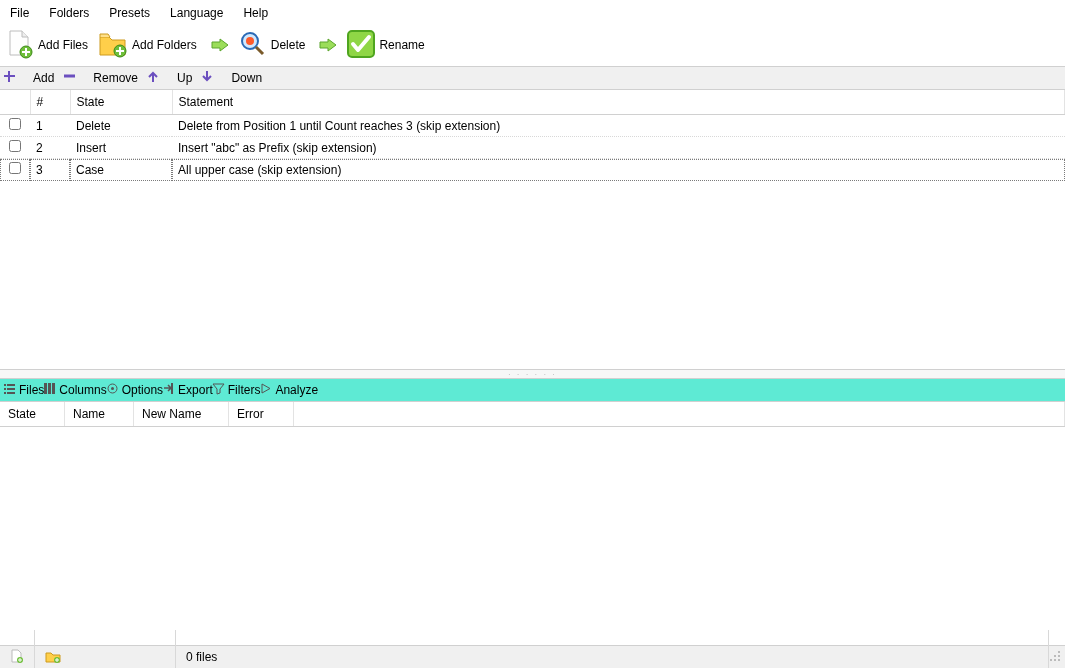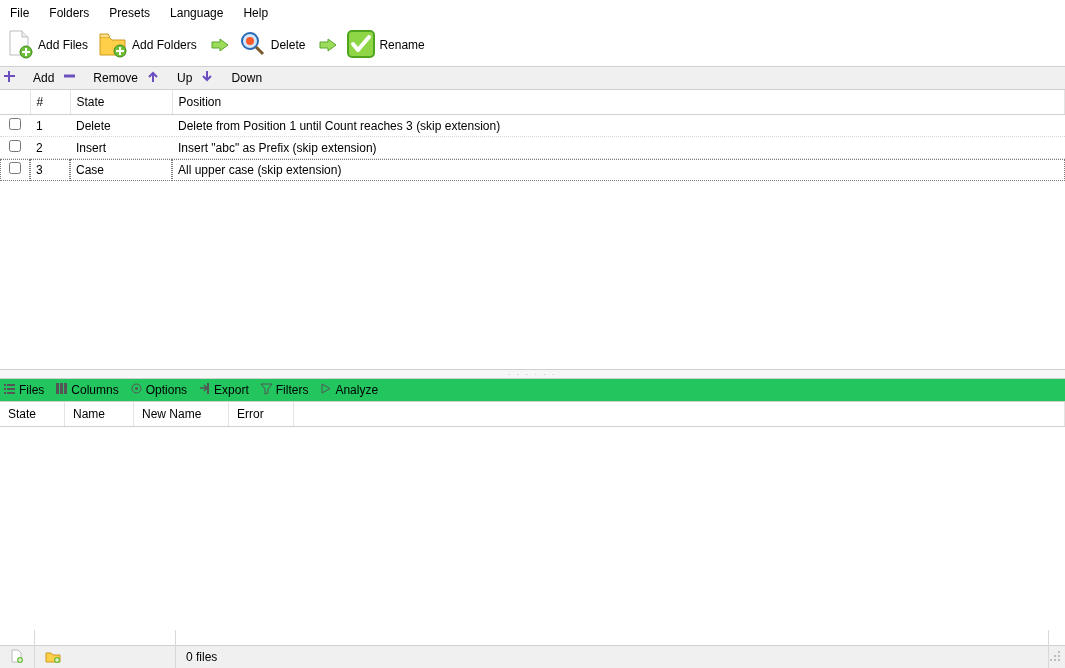--- a/index.html
+++ b/index.html
@@ -103,23 +103,22 @@
     display:flex; align-items:center; justify-content:center;
     cursor: row-resize;
   }
   .splitter .dots { letter-spacing:2px; color:#bbb; font-size:8px; }
   
   .files-bar {
     display: flex;
     align-items: center;
     height: 22px;
     padding: 0 4px;
-    background: #22c55e;
-    border-bottom: 1px solid #d0d0d0;
-    gap: 12px;
+    background: #5eead4;
+    border-bottom: 1px solid #d0d0d0;
   }
   .files-bar .fb { display:flex; align-items:center; gap:4px; cursor:default; }
   
   .files-pane {
     flex: 1;
     overflow: hidden;
   }
   table.files {
     border-collapse: collapse;
     width: 100%;
@@ -270,21 +269,21 @@
         <col style="width:22px">
           <col class="col-num">
           <col class="col-rule">
           <col class="col-stmt">
       </colgroup>
       <thead>
         <tr>
           <th></th>
           <th>#</th>
           <th>State</th>
-          <th>Position</th>
+          <th>Statement</th>
         </tr>
       </thead>
       <tbody id="rules-body">
           <tr>
             <td class="chk"><input type="checkbox" style=""></td>
             <td class="num">1</td>
             <td class="rule">Delete</td>
             <td>Delete from Position 1 until Count reaches 3 (skip extension)</td>
           </tr>
           <tr>

